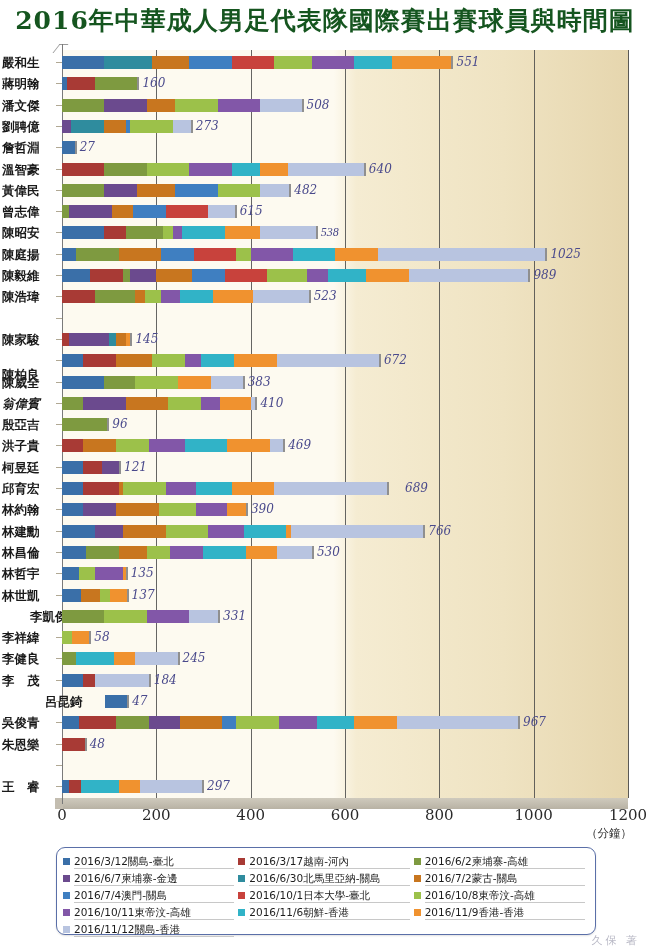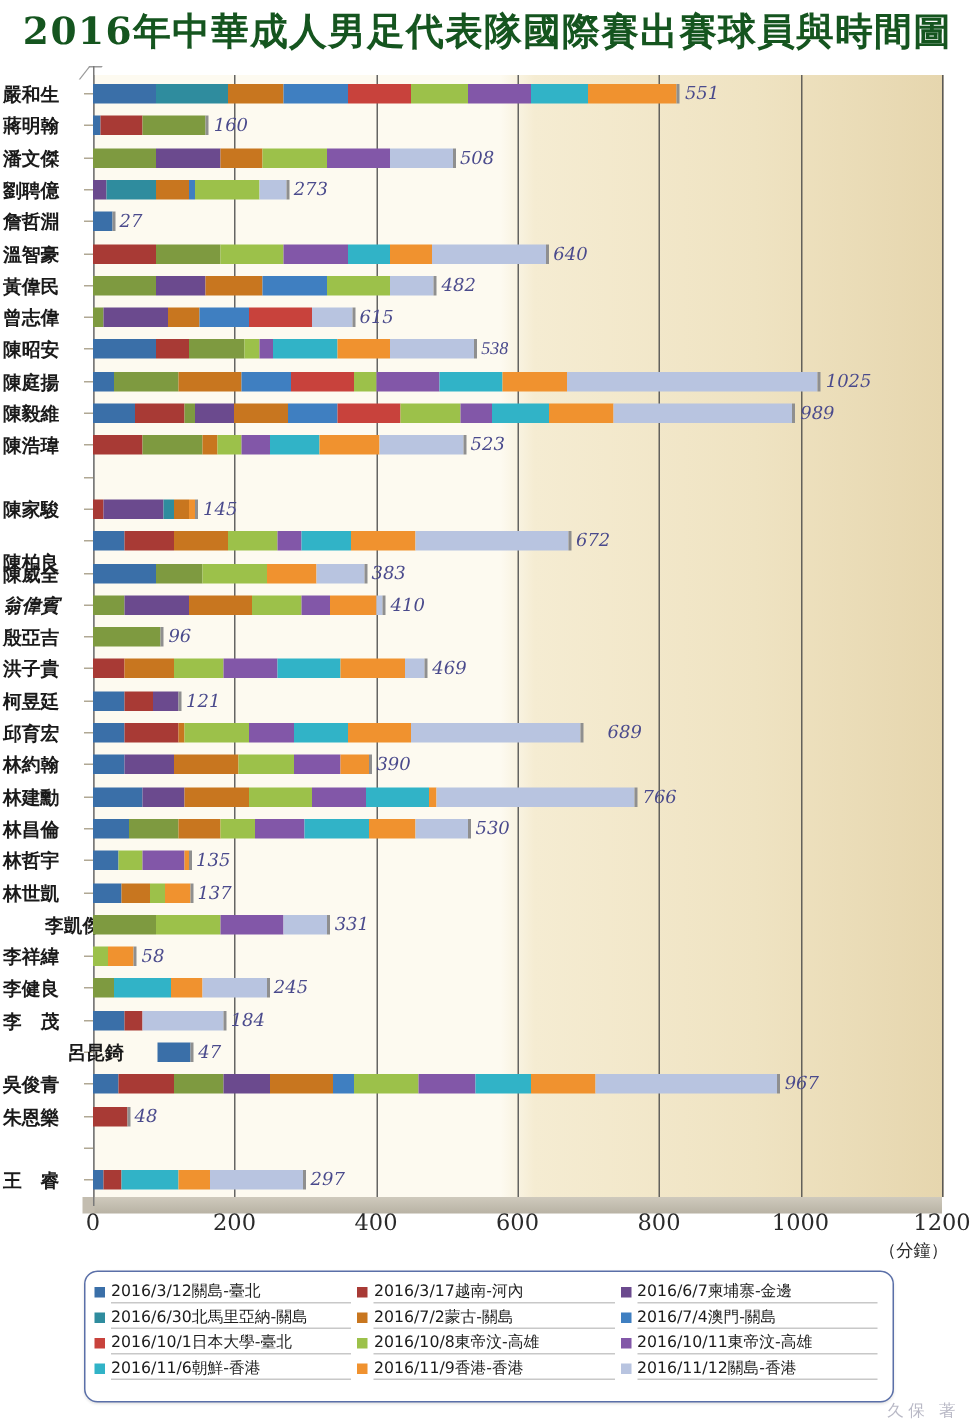--- a/index.html
+++ b/index.html
@@ -345,20 +345,24 @@
   <div class="lgrid" id="legend-grid">
       <div class="litem">
         <span class="swb" style="background: rgb(58, 111, 168);"></span>
         <span class="ltxt">2016/3/12關島-臺北</span>
       </div>
       <div class="litem">
         <span class="swb" style="background: rgb(168, 58, 53);"></span>
         <span class="ltxt">2016/3/17越南-河內</span>
       </div>
       <div class="litem">
+        <span class="swb" style="background: rgb(126, 154, 64);"></span>
+        <span class="ltxt">2016/6/2柬埔寨-高雄</span>
+      </div>
+      <div class="litem">
         <span class="swb" style="background: rgb(107, 74, 142);"></span>
         <span class="ltxt">2016/6/7柬埔寨-金邊</span>
       </div>
       <div class="litem">
         <span class="swb" style="background: rgb(47, 140, 158);"></span>
         <span class="ltxt">2016/6/30北馬里亞納-關島</span>
       </div>
       <div class="litem">
         <span class="swb" style="background: rgb(200, 118, 31);"></span>
         <span class="ltxt">2016/7/2蒙古-關島</span>

